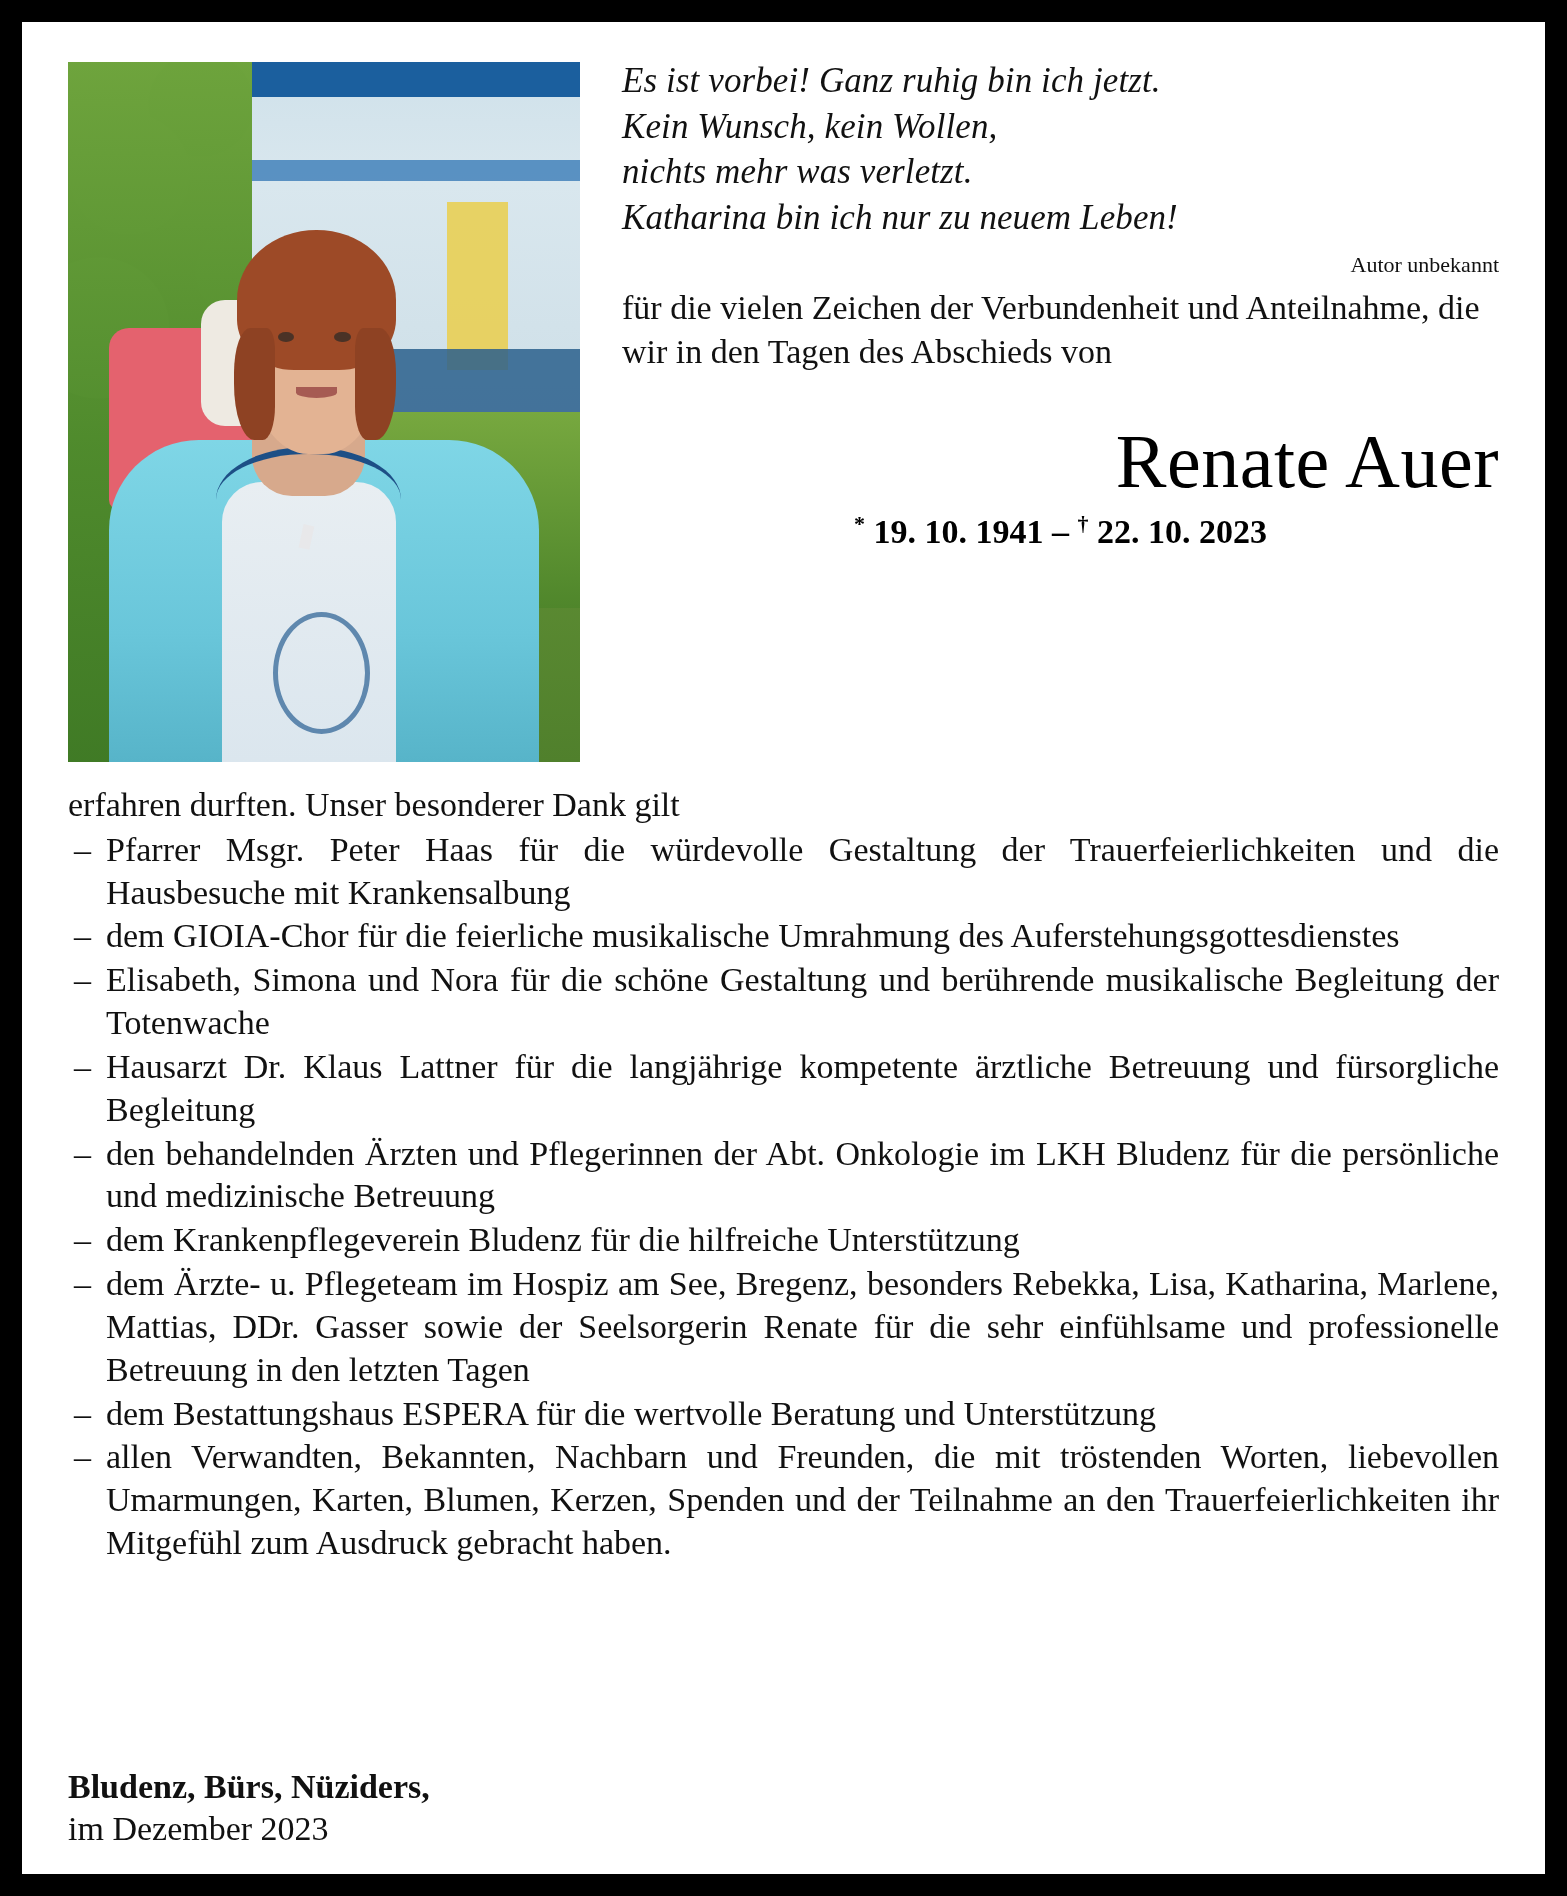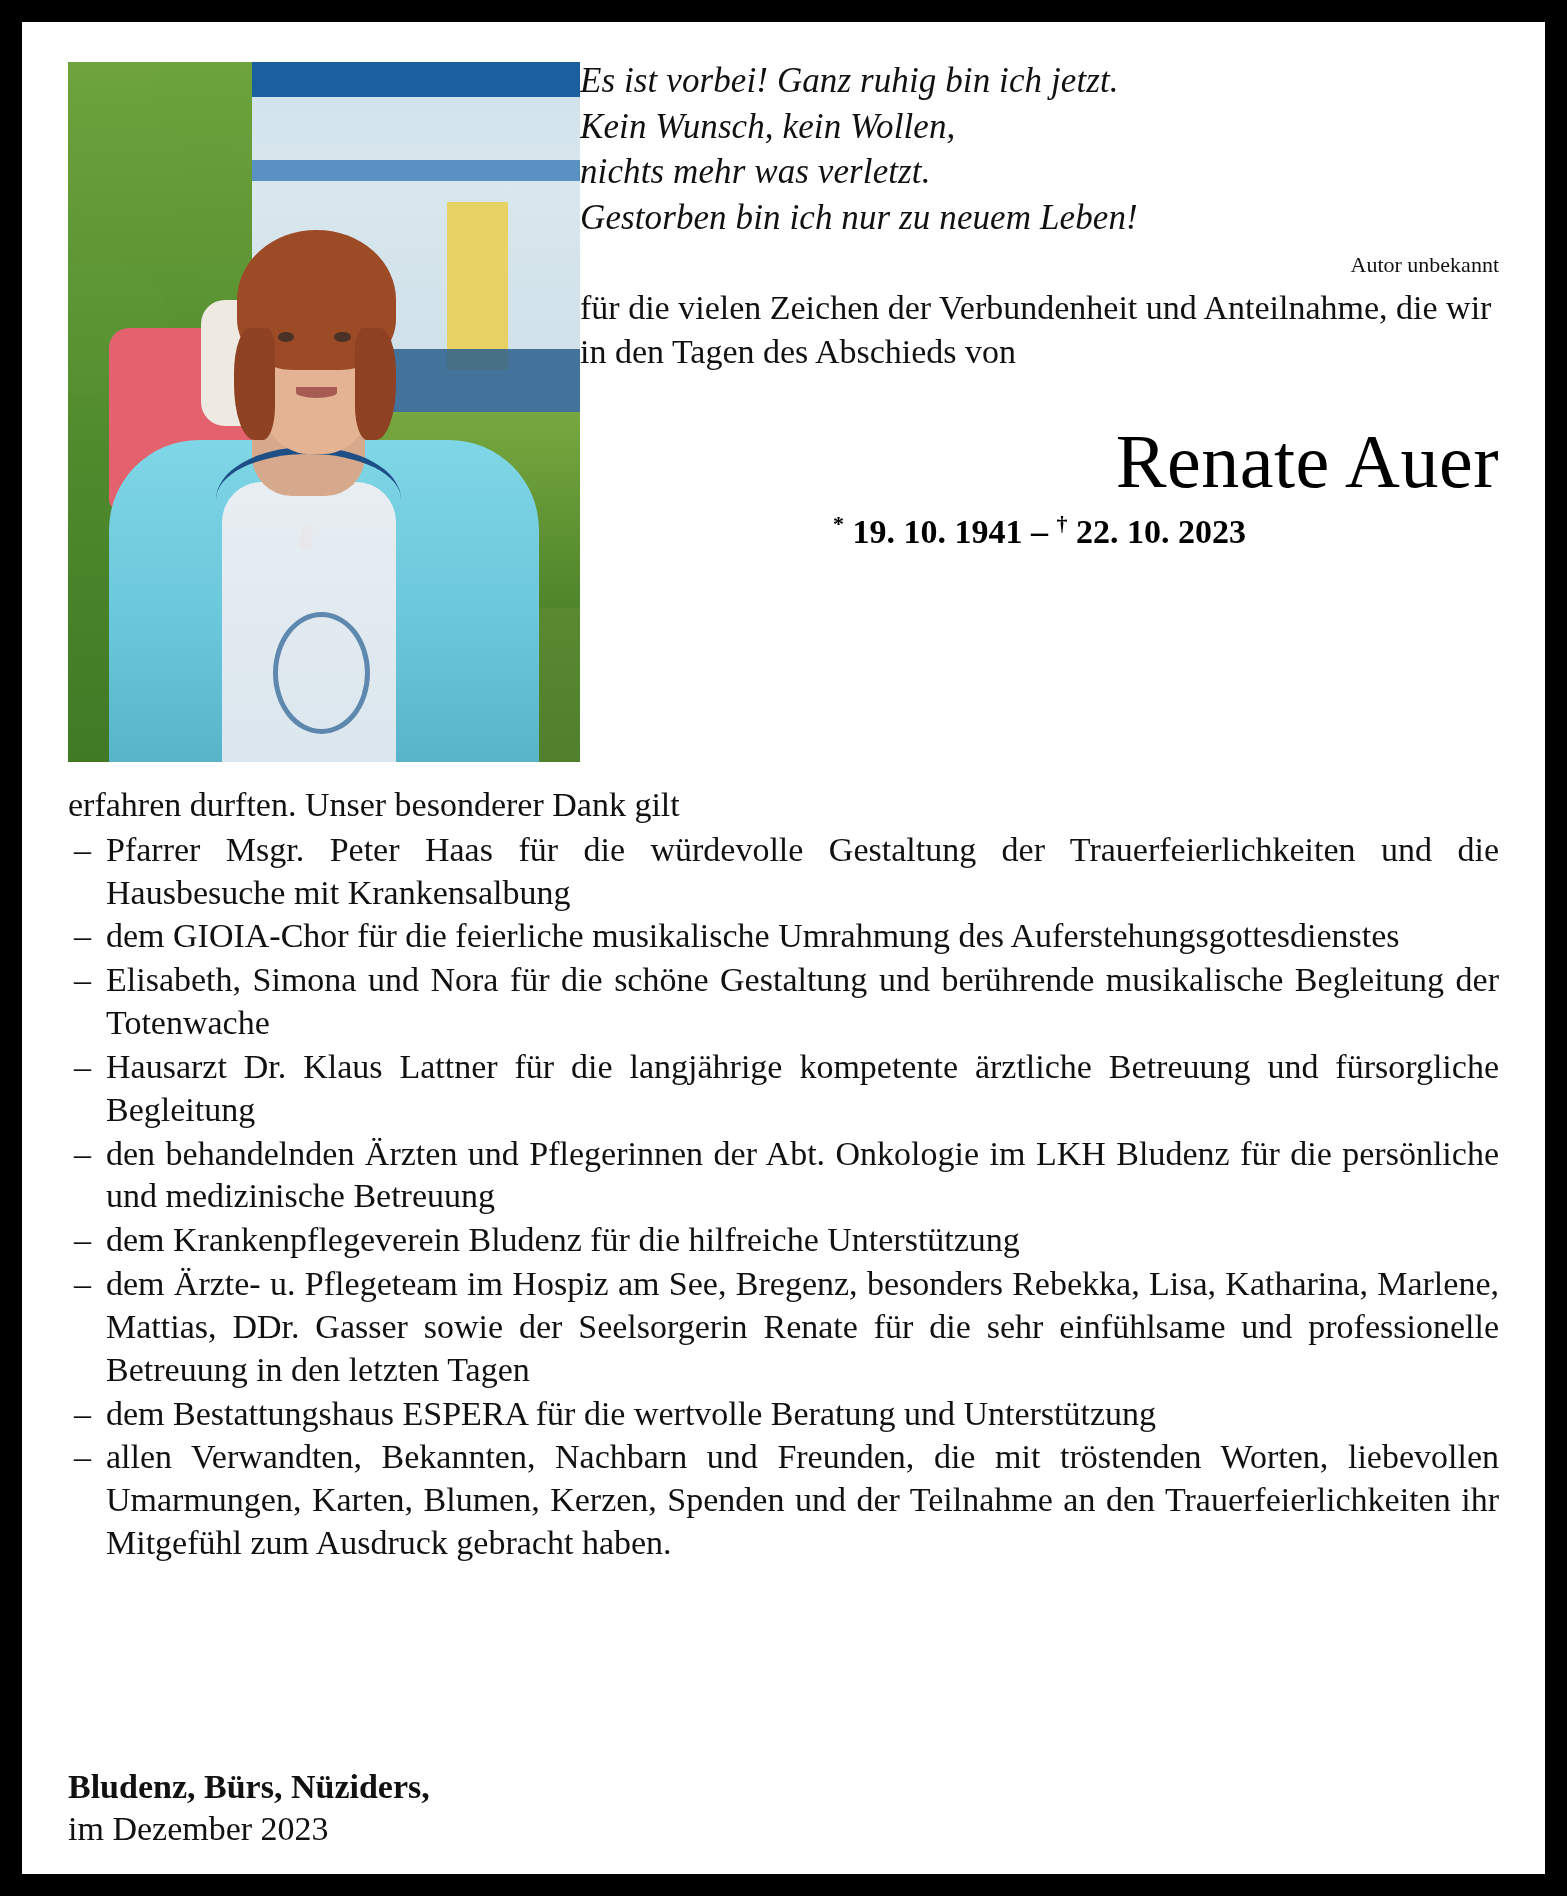--- a/index.html
+++ b/index.html
@@ -224,20 +224,21 @@
     left: 45.5%;
     bottom: 30.5%;
     width: 2.2%;
     height: 3.4%;
     background: #e8e8ea;
     transform: rotate(12deg);
   }
 
   .quote-col {
     flex: 1 1 auto;
+    padding-left: 42px;
     padding-top: 2px;
   }
   .poem {
     font-family: "Liberation Serif", serif;
     font-style: italic;
     font-size: 35px;
     line-height: 1.30;
     color: #111;
     letter-spacing: .1px;
   }
@@ -360,21 +361,21 @@
           <div class="mouth"></div>
         </div>
       </div>
 
       <div class="quote-col">
 
         <div class="poem">
           <div>Es ist vorbei! Ganz ruhig bin ich jetzt.</div>
           <div>Kein Wunsch, kein Wollen,</div>
           <div>nichts mehr was verletzt.</div>
-          <div>Gestorben bin ich nur zu neuem Leben!</div>
+          <div>Katharina bin ich nur zu neuem Leben!</div>
         </div>
 
         <div class="author">Autor unbekannt</div>
 
         <div class="thanks-body">für die vielen Zeichen der Verbundenheit und Anteilnahme, die wir in den Tagen des Abschieds von</div>
 
         <div class="name">Renate Auer</div>
         <div class="dates">
           <sup>*</sup>
           <span>19. 10. 1941</span>

